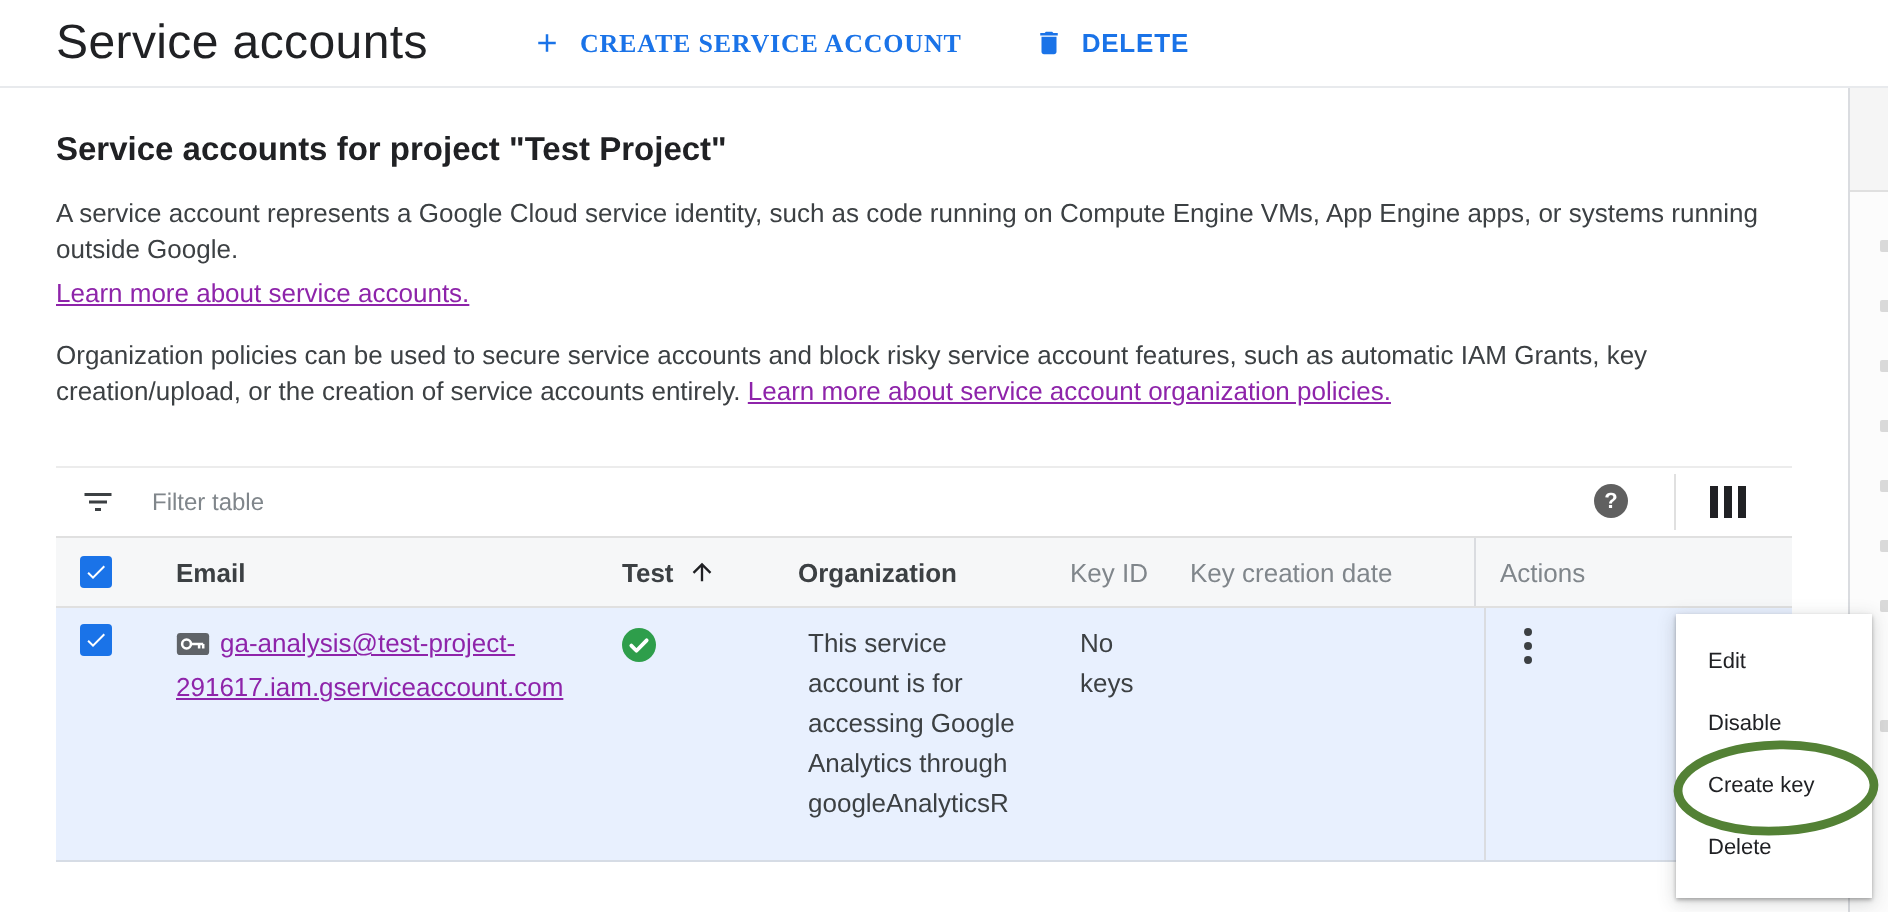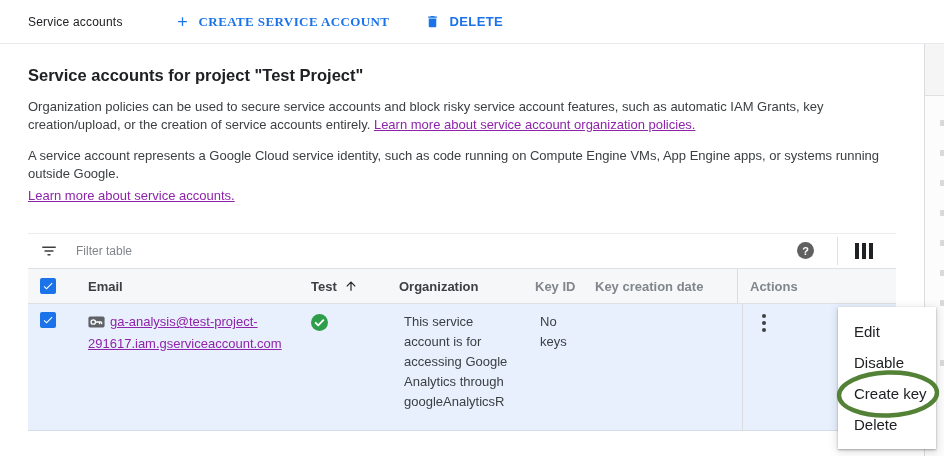--- a/index.html
+++ b/index.html
@@ -2,21 +2,21 @@
 <html><head>
 <meta charset="utf-8">
 <style>
   html,body{margin:0;padding:0;background:#fff;}
   .screen{position:relative;width:944px;height:456px;background:#fff;overflow:hidden;
           font-family:"Liberation Sans",sans-serif;-webkit-font-smoothing:antialiased;}
 
   
   .topbar{position:absolute;top:0;left:0;right:0;height:43px;background:#fff;
           border-bottom:1px solid #e8eaed;display:flex;align-items:center;z-index:2;}
-  .topbar h1{margin:0 0 0 28px;font-size:12px;font-weight:400;color:#202124;letter-spacing:.2px;}
+  .topbar h1{margin:0 0 0 28px;font-size:24px;font-weight:400;color:#202124;letter-spacing:.2px;}
   .txt-btn{display:flex;align-items:center;gap:9px;background:none;border:none;cursor:pointer;
            color:#1a73e8;font-family:inherit;font-size:13px;font-weight:bold;letter-spacing:.4px;padding:0;}
   .btn-create{margin-left:52px;font-family:Liberation Serif, serif;}
   .btn-delete{margin-left:36px;}
   .txt-btn svg{flex:none;}
 
   
   .main{position:absolute;top:44px;left:28px;width:890px;z-index:1;}
   .main h2{margin:22px 0 0;font-size:16.5px;font-weight:bold;color:#202124;}
   .main p{margin:13px 0 0;font-size:13px;line-height:18px;color:#3c4043;}
@@ -32,21 +32,21 @@
   .filter-input::placeholder{color:#80868b;}
   .help-btn{position:absolute;left:769px;top:8px;width:17px;height:17px;border-radius:50%;
             background:#606060;color:#fff;font-size:11px;font-weight:bold;
             display:flex;align-items:center;justify-content:center;cursor:pointer;}
   .filter-divider{position:absolute;left:809px;top:3px;width:1px;height:28px;background:#e0e0e0;}
   .cols-btn{position:absolute;left:827px;top:9px;display:flex;gap:3px;cursor:pointer;}
   .cols-btn i{width:4px;height:16px;background:#202124;}
 
   .thead{display:flex;align-items:stretch;height:34px;background:#f6f7f8;border-bottom:1px solid #e0e0e0;}
   .hc{display:flex;align-items:center;padding-left:12px;box-sizing:border-box;color:#3c4043;font-weight:bold;}
-  .hc.gray{color:#80868b;font-weight:bold;}
+  .hc.gray{color:#80868b;font-weight:normal;}
   .sort-arrow{margin-left:7px;display:flex;}
 
   .cb-col{width:48px;padding-left:12px;box-sizing:border-box;display:flex;align-items:center;}
   .col-email{width:223px;}
   .col-status{width:93px;}
   .col-name{width:88px;}
   .col-desc{width:136px;}
   .col-keyid{width:60px;}
   .col-keydate{width:154px;}
   .col-actions{flex:1;border-left:1px solid #dadce0;}
@@ -65,21 +65,21 @@
 
   
   .right-strip{position:absolute;top:44px;left:924px;width:20px;bottom:0;
                border-left:1px solid #dadce0;background:#fcfcfc;z-index:1;}
   .strip-top{height:51px;background:#f5f5f5;border-bottom:1px solid #e0e0e0;}
   .strip-mark{position:absolute;left:15px;width:6px;height:6px;border-radius:1px;background:#d9d9d9;}
 
   
   .context-menu{position:absolute;left:838px;top:307px;width:98px;background:#fff;padding:9px 0;
                 box-shadow:0 1px 2px rgba(0,0,0,.3),0 2px 8px 1px rgba(60,64,67,.18);z-index:5;}
-  .menu-item{height:31px;line-height:31px;padding-left:16px;font-size:15px;color:#202124;cursor:pointer;}
+  .menu-item{height:31px;line-height:31px;padding-left:16px;font-size:11px;color:#202124;cursor:pointer;}
 
   .annotation{position:absolute;left:834px;top:369px;z-index:6;pointer-events:none;}
 </style>
 </head>
 <body>
 
 <div class="screen">
 
   <header class="topbar">
     <h1>Service accounts</h1>
@@ -98,27 +98,27 @@
           </svg>
       </span>
       <span>DELETE</span>
     </button>
   </header>
 
   <main class="main">
     <h2>Service accounts for project "Test Project"</h2>
 
     <p>
+      <span>A service account represents a Google Cloud service identity, such as code running on Compute Engine VMs, App Engine apps, or systems running outside Google.</span>
+      <a class="blocklink" href="#">Learn more about service accounts.</a>
+    </p>
+
+    <p>
       <span>Organization policies can be used to secure service accounts and block risky service account features, such as automatic IAM Grants, key creation/upload, or the creation of service accounts entirely.</span>
       <a href="#">Learn more about service account organization policies.</a>
-    </p>
-
-    <p>
-      <span>A service account represents a Google Cloud service identity, such as code running on Compute Engine VMs, App Engine apps, or systems running outside Google.</span>
-      <a class="blocklink" href="#">Learn more about service accounts.</a>
     </p>
 
     <section class="table">
 
       <div class="filter-row">
         <span class="filter-icon">
           <svg width="18" height="18" viewBox="0 0 24 24">
               <path fill="#3c4043" d="M10 18h4v-2h-4v2zM3 6v2h18V6H3zm3 7h12v-2H6v2z"></path>
             </svg>
         </span>

